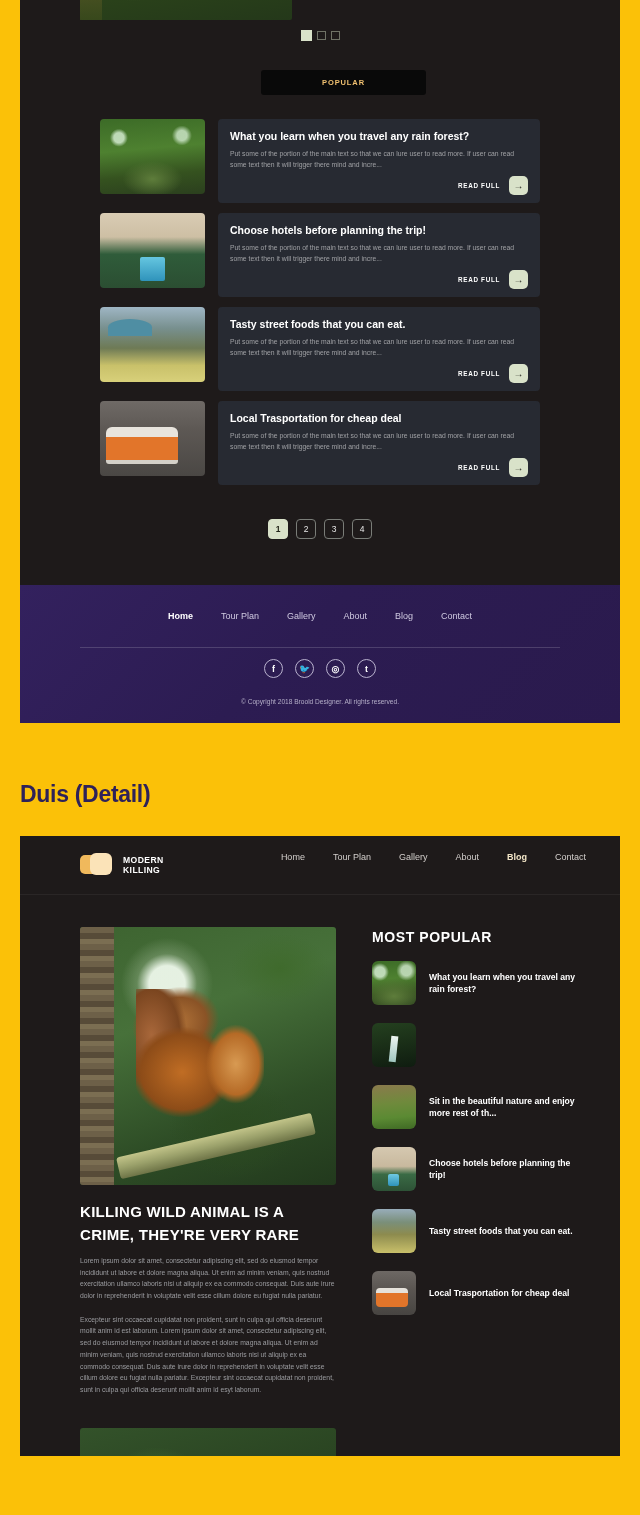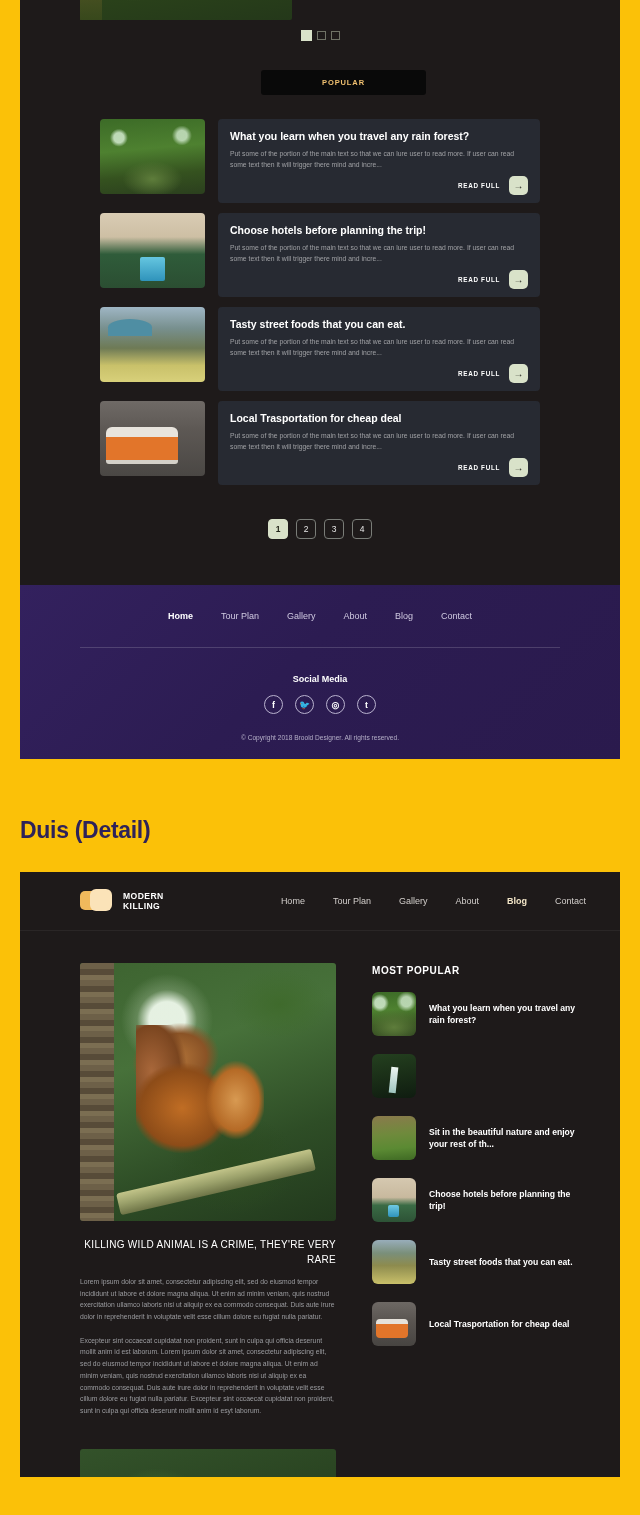--- a/index.html
+++ b/index.html
@@ -132,21 +132,21 @@
 
   
   .gold-gap { height: 58px; }
   .section-title {
     font-size: 23px; font-weight: bold; color: #2e2259; padding: 0 0 0 20px; letter-spacing: -.3px;
   }
   .gold-gap-2 { height: 28px; }
 
   
   .detail-header {
-    display: flex; align-items: center; padding: 16px 34px 16px 60px;
+    display: flex; align-items: flex-start; padding: 16px 34px 16px 60px;
     border-bottom: 1px solid #2a2626;
   }
   .logo-wrap { display: flex; align-items: center; gap: 9px; }
   .logo-mark { position: relative; width: 34px; height: 26px; }
   .logo-sq-back {
     position: absolute; left: 0; top: 3px; width: 19px; height: 19px;
     background: #f0b95c; border-radius: 5px;
   }
   .logo-sq-front {
     position: absolute; left: 10px; top: 1px; width: 22px; height: 22px;
@@ -182,28 +182,28 @@
       radial-gradient(ellipse 30% 38% at 78% 56%, #d89a52 0%, #b56a26 60%, transparent 78%),
       radial-gradient(ellipse 46% 40% at 36% 62%, #c06d24 0%, #8d4c18 70%, transparent 85%),
       radial-gradient(ellipse 34% 52% at 12% 34%, #a8673a 0%, #7a451f 65%, transparent 82%);
   }
   .hero-tail {
     position:absolute; left:12%; top:16%; width:46%; height:44%;
     background: radial-gradient(ellipse 48% 40% at 55% 50%, #b5763a 0%, #8a5326 55%, transparent 78%);
     transform: rotate(-18deg);
   }
   .article-title {
-    font-size: 10px; font-weight: normal; color: #ffffff; line-height: 1.5;
-    letter-spacing: .3px; padding: 16px 0 9px; text-align: right;
+    font-size: 15px; font-weight: bold; color: #ffffff; line-height: 1.5;
+    letter-spacing: .3px; padding: 16px 0 9px;
   }
   .article-p { font-size: 6.8px; line-height: 1.72; color: #9b9ca0; padding-bottom: 12px; }
 
   .sidebar { flex: 1; padding-top: 2px; }
   .sidebar-title {
-    font-size: 10px; font-weight: bold; color: #ffffff; letter-spacing: .6px; padding-bottom: 16px;
+    font-size: 14px; font-weight: bold; color: #ffffff; letter-spacing: .6px; padding-bottom: 16px;
   }
   .pop-item { display: flex; gap: 13px; align-items: center; padding-bottom: 18px; cursor: pointer; }
   .pop-thumb { width: 44px; height: 44px; border-radius: 6px; flex: 0 0 44px; position: relative; overflow: hidden; }
   .pop-label { font-size: 8.6px; font-weight: bold; line-height: 1.42; color: #ffffff; }
   .pt-lagoon { background: linear-gradient(170deg,#24401f 0%,#1b3018 45%,#0f1c10 100%); }
   .pt-lagoon::after{ content:""; position:absolute; left:42%; top:30%; width:16%; height:60%;
     background: linear-gradient(180deg,#eef6f2,#9fc6bf); transform: rotate(6deg); }
   .pt-nature { background: linear-gradient(175deg,#8a7a4c 0%,#6f8a3c 42%,#5b8a33 72%,#3f6a24 100%); }
   .pt-hotel { background: linear-gradient(180deg,#d5c8b0 0%,#c8b99e 44%,#3a6b45 62%,#2d5236 100%); }
   .pt-hotel::after{ content:""; position:absolute; left:36%; top:62%; width:26%; height:26%;
@@ -303,21 +303,20 @@
 <div class="footer">
   <div class="footer-nav">
     <span class="footer-link active">Home</span>
     <span class="footer-link">Tour Plan</span>
     <span class="footer-link">Gallery</span>
     <span class="footer-link">About</span>
     <span class="footer-link">Blog</span>
     <span class="footer-link">Contact</span>
   </div>
   <div class="footer-divider"></div>
-  <div class="footer-social-title">Social Media</div>
   <div class="social-row">
     <span class="social-icon">f</span>
     <span class="social-icon">🐦</span>
     <span class="social-icon">◎</span>
     <span class="social-icon">t</span>
   </div>
   <div class="copyright">© Copyright 2018 Broold Designer. All rights reserved.</div>
 </div>
 
 <div class="gold-gap"></div>
@@ -368,21 +367,21 @@
         <span class="pop-thumb thumb-forest"></span>
         <span class="pop-label">What you learn when you travel any rain forest?</span>
       </div>
 
       <div class="pop-item">
         <span class="pop-thumb pt-lagoon"></span>
       </div>
 
       <div class="pop-item">
         <span class="pop-thumb pt-nature"></span>
-        <span class="pop-label">Sit in the beautiful nature and enjoy your rest of th...</span>
+        <span class="pop-label">Sit in the beautiful nature and enjoy more rest of th...</span>
       </div>
 
       <div class="pop-item">
         <span class="pop-thumb pt-hotel"></span>
         <span class="pop-label">Choose hotels before planning the trip!</span>
       </div>
 
       <div class="pop-item">
         <span class="pop-thumb pt-food"></span>
         <span class="pop-label">Tasty street foods that you can eat.</span>

